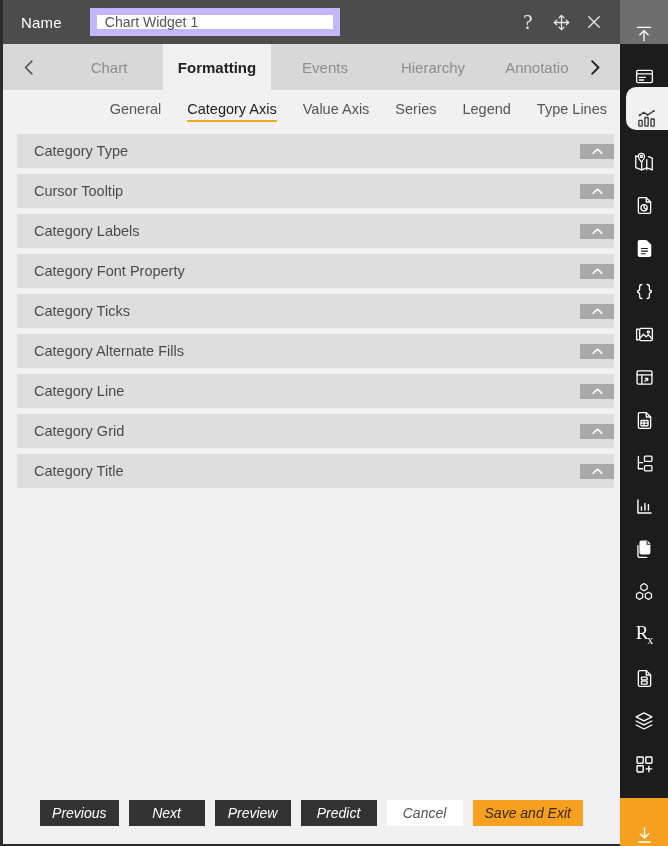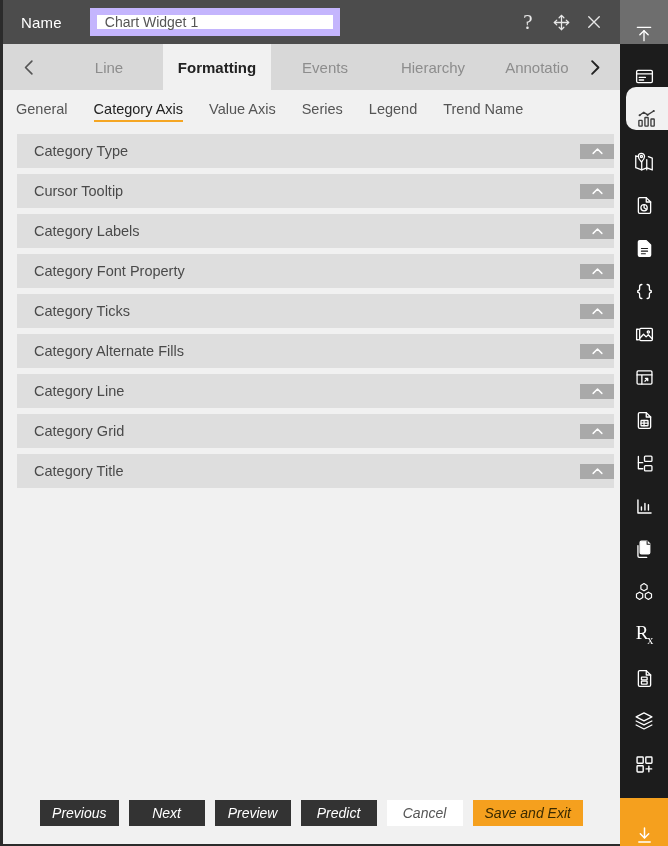--- a/index.html
+++ b/index.html
@@ -143,20 +143,21 @@
   
   .subtabs {
     flex: 0 0 38px;
     height: 38px;
     background: #f1f1f1;
     display: flex;
     align-items: center;
     padding-left: 13px;
     gap: 0px;
     box-sizing: border-box;
+    justify-content: flex-end;
   }
   .subtab {
     font-size: 14.5px;
     color: #555555;
     padding: 0 13px;
     position: relative;
     cursor: pointer;
     white-space: nowrap;
     line-height: 30px;
   }
@@ -310,40 +311,40 @@
       </div>
     </div>
 
     <div class="tabbar">
       <div class="tab-arrow left">
         <svg width="19" height="19" viewBox="0 0 24 24" fill="none" stroke="currentColor" stroke-width="2.1" stroke-linecap="round" stroke-linejoin="round">
           <path d="M15 4L7 12l8 8"></path>
         </svg>
       </div>
       <div class="tabs">
-        <div class="tab">Line</div>
+        <div class="tab">Chart</div>
         <div class="tab active">Formatting</div>
         <div class="tab">Events</div>
         <div class="tab">Hierarchy</div>
         <div class="tab">Annotation</div>
       </div>
       <div class="tab-arrow right">
         <svg width="19" height="19" viewBox="0 0 24 24" fill="none" stroke="currentColor" stroke-width="2.4" stroke-linecap="round" stroke-linejoin="round">
           <path d="M9 4l8 8-8 8"></path>
         </svg>
       </div>
     </div>
 
     <div class="subtabs">
       <div class="subtab">General</div>
       <div class="subtab active">Category Axis</div>
       <div class="subtab">Value Axis</div>
       <div class="subtab">Series</div>
       <div class="subtab">Legend</div>
-      <div class="subtab">Trend Name</div>
+      <div class="subtab">Type Lines</div>
     </div>
 
     <div class="content">
 
       <div class="acc-row">
         <div class="acc-label">Category Type</div>
         <div class="acc-toggle">
           <svg width="15" height="15" viewBox="0 0 24 24" fill="none" stroke="#ffffff" stroke-width="2.3" stroke-linecap="round" stroke-linejoin="round">
               <path d="M5 15l7-7 7 7"></path>
             </svg>

